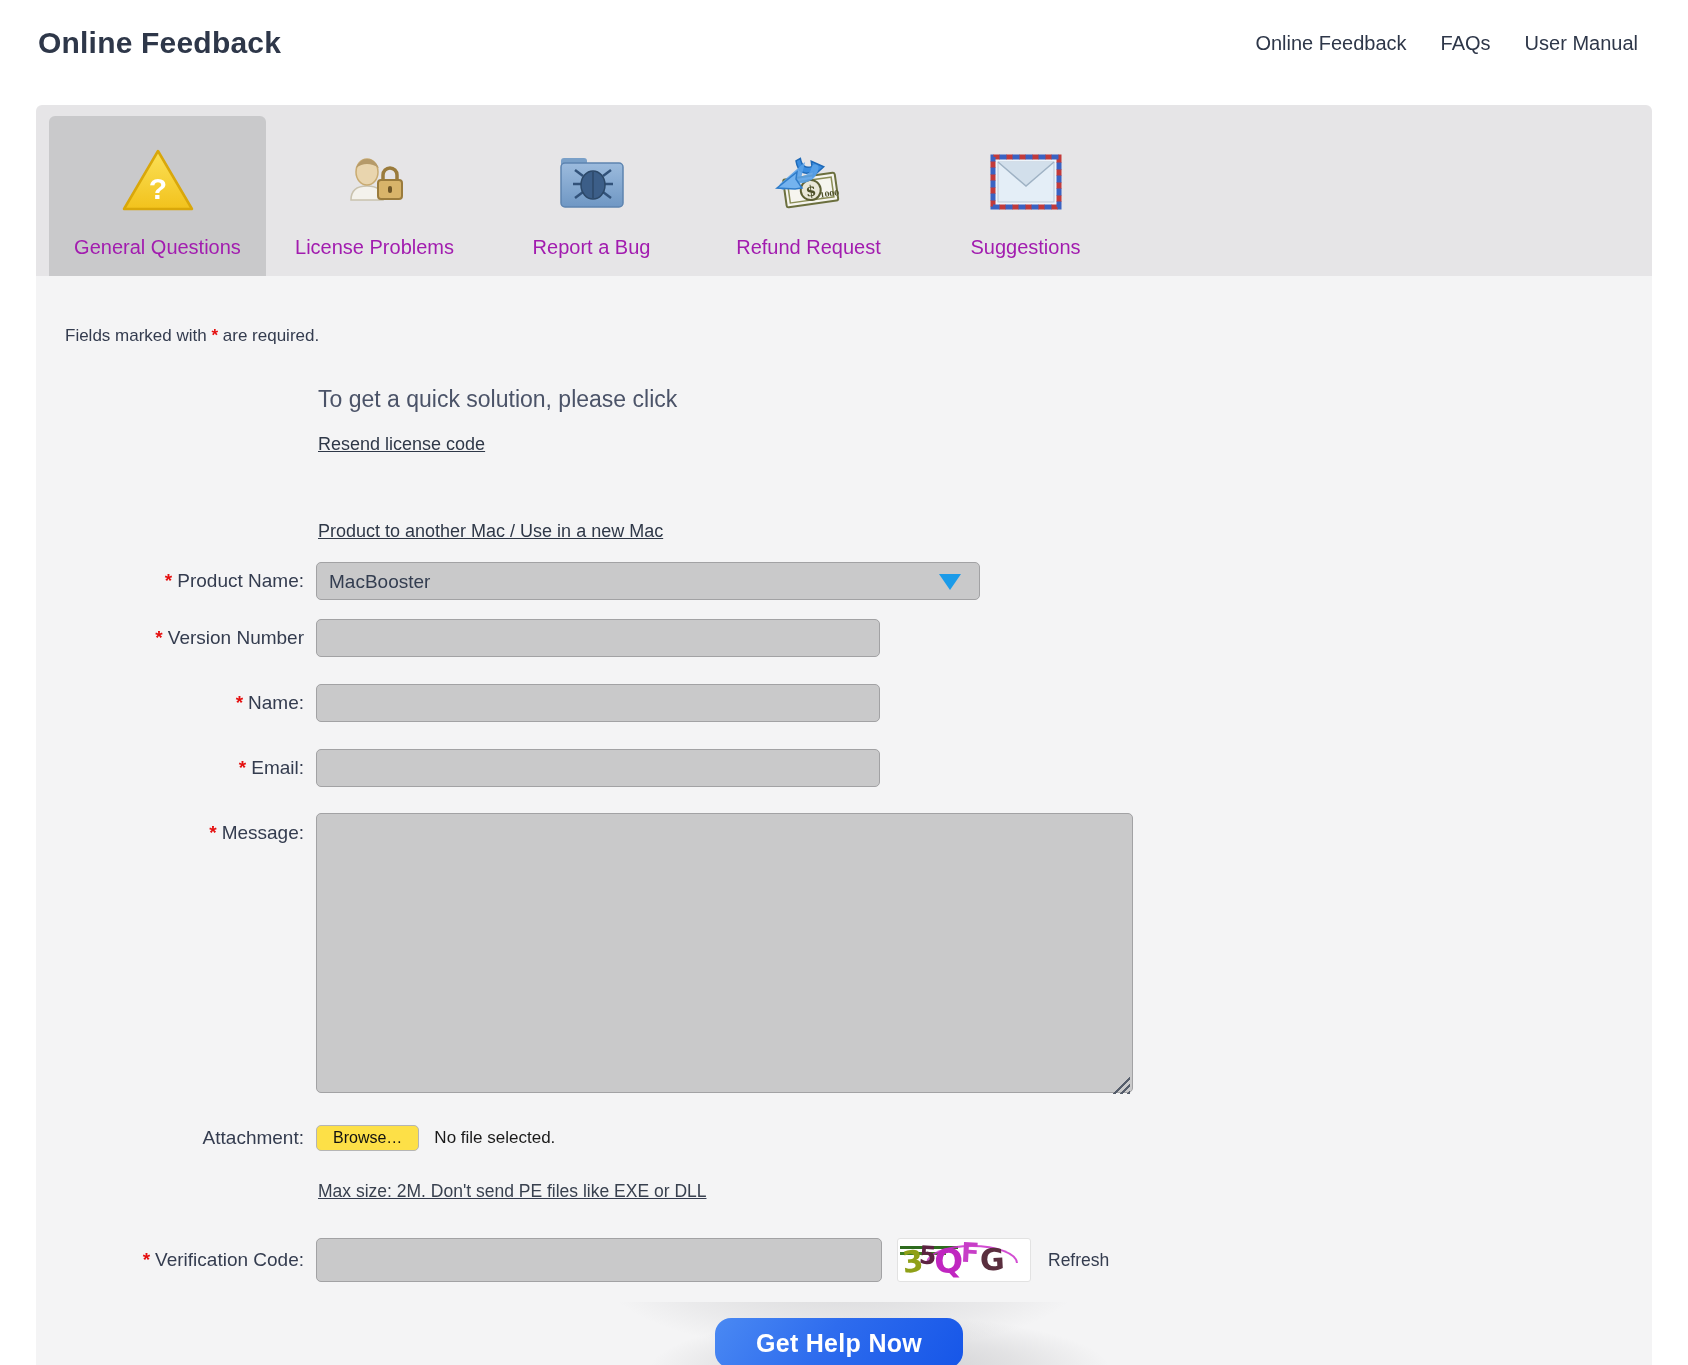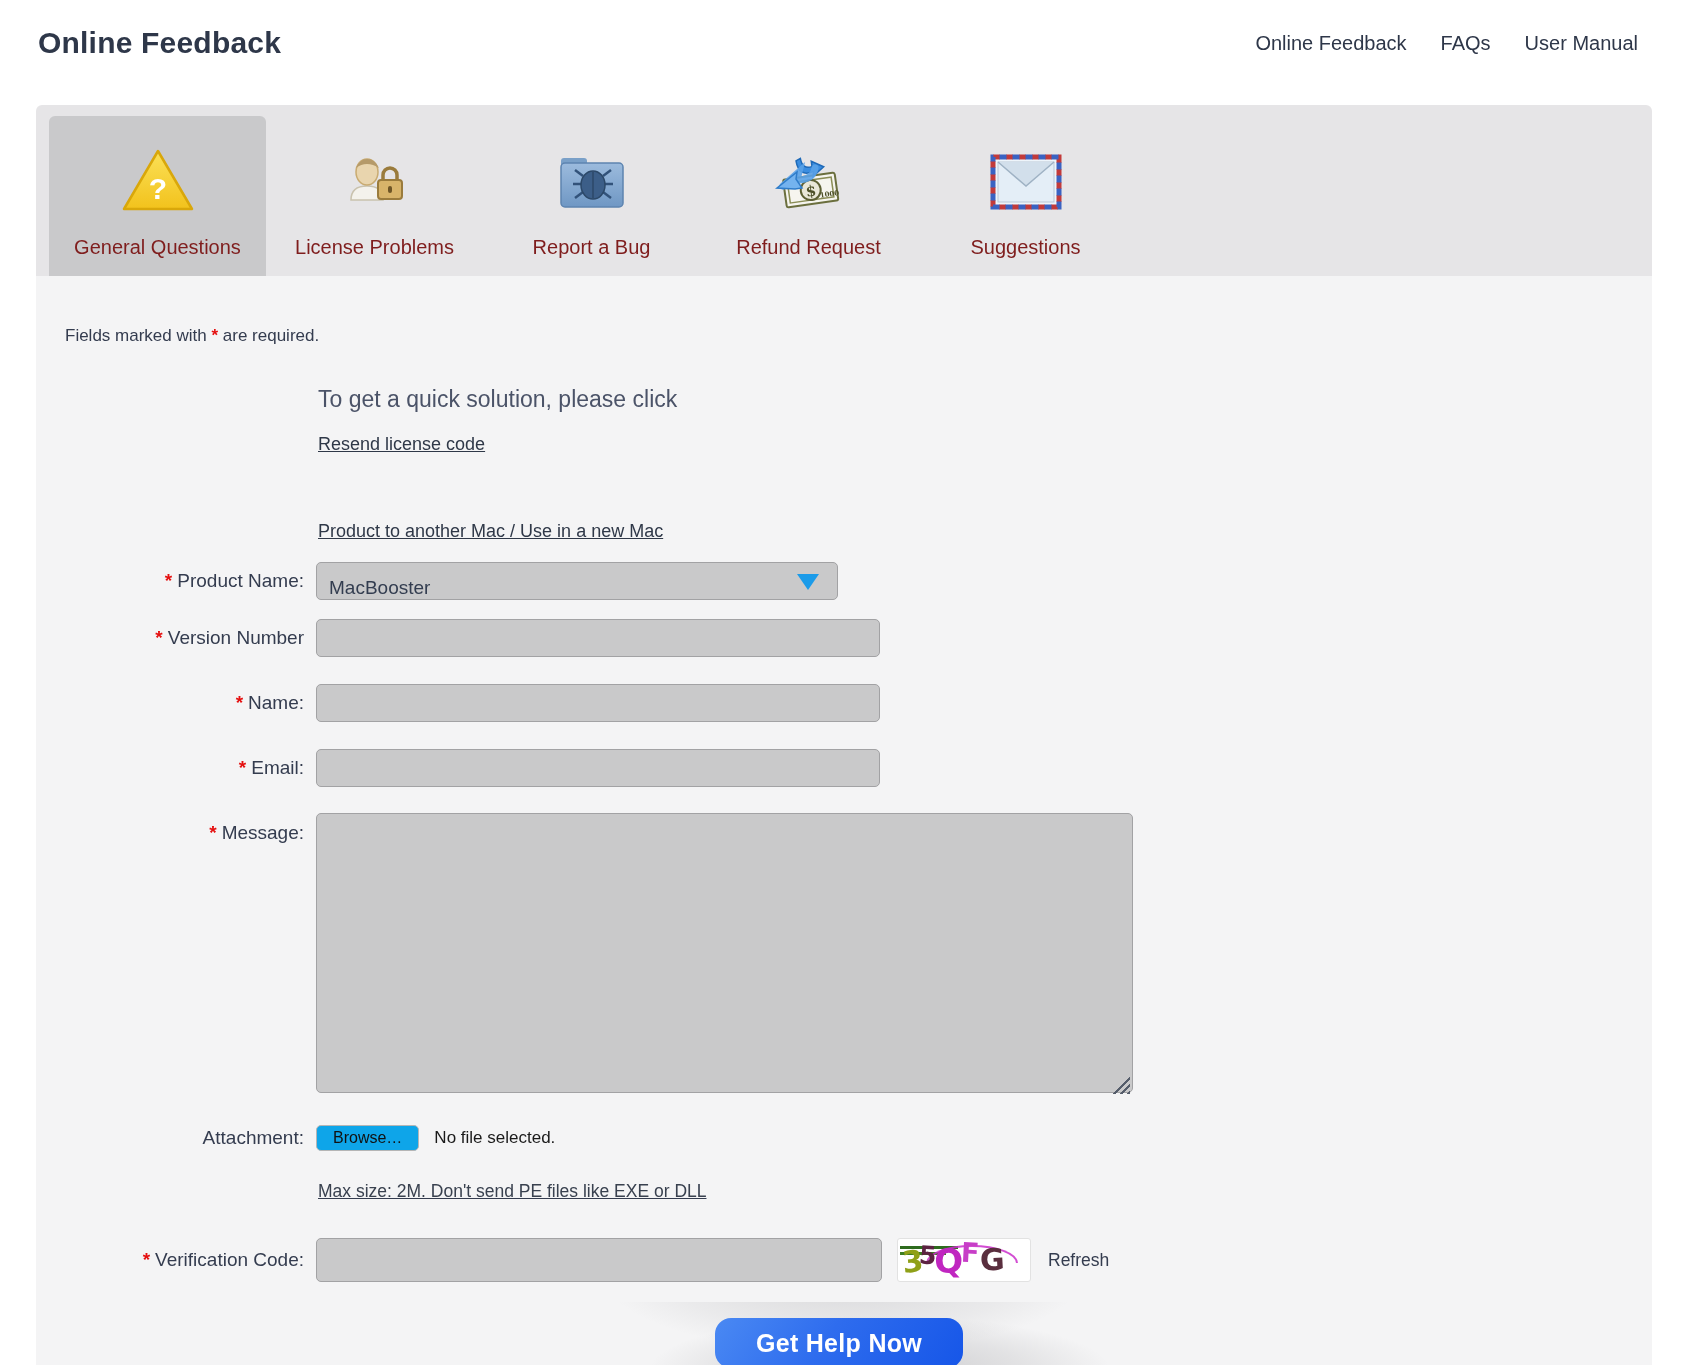--- a/index.html
+++ b/index.html
@@ -14,54 +14,54 @@
   .top-nav a { font-size:20px; color:#2e3749; text-decoration:none; cursor:pointer; }
 
   
   .main { position:relative; margin:45px 36px 0 36px; width:1616px; }
 
   
   .tabbar { height:171px; background:#e6e5e7; border-radius:6px 6px 0 0; display:flex; align-items:flex-end; padding-left:13px; }
   .tab { width:217px; height:160px; display:flex; flex-direction:column; align-items:center; justify-content:flex-end; padding-bottom:17px; cursor:pointer; }
   .tab.selected { background:#c9c9cb; border-radius:6px 6px 0 0; }
   .tab .icon-box { width:80px; height:80px; display:flex; align-items:center; justify-content:center; margin-bottom:14px; }
-  .tab-label { font-size:20px; color:#7f1d1d; white-space:nowrap; }
+  .tab-label { font-size:20px; color:#a21caf; white-space:nowrap; }
 
   
   .body-area { background:#f4f4f5; padding-top:50px; min-height:1030px; border-radius:0 0 4px 4px; position:relative; }
   .required-note { margin-left:29px; font-size:17px; color:#343c4f; }
   .required-note .req, .req { color:#e51010; font-weight:700; }
   .quick-heading { margin-left:282px; margin-top:40px; font-size:23px; color:#4b5368; }
   .links-row { margin-left:282px; margin-top:21px; display:flex; gap:66px;flex-direction:column; }
   .links-row a { font-size:18px; color:#2f3848; text-decoration:underline; cursor:pointer; }
 
   .form-rows { margin-top:20px; }
   .row { display:flex; align-items:center; }
   .label-col { width:280px; text-align:right; padding-right:12px; font-size:19px; color:#343c4f; white-space:nowrap; }
   .label-col .req { margin-right:5px; }
 
   .gfield { background:#c9c9ca; border:1px solid #a2a2a4; border-radius:5px; height:38px; font-size:19px; color:#333d50; }
   input.gfield { width:564px; padding:0 12px; outline:none; }
-  .select-box { position:relative; width:522px; display:flex; align-items:flex-end; padding:0 12px; cursor:pointer; }
+  .select-box { position:relative; width:664px; display:flex; align-items:flex-start; padding:8px 12px; cursor:pointer; }
   .select-caret { position:absolute; right:18px; top:11px; width:0; height:0; border-left:11px solid transparent; border-right:11px solid transparent; border-top:16px solid #1b9be9; }
 
   .row-product { margin-top:18px; }
   .row-version { margin-top:19px; }
   .row-name { margin-top:27px; }
   .row-email { margin-top:27px; }
   .row-message { margin-top:26px; align-items:flex-start; }
   .row-message .label-col { padding-top:9px; }
   textarea.gfield { width:817px; height:280px; resize:none; padding:8px 12px; outline:none; }
   .ta-wrap { position:relative; }
   .ta-handle { position:absolute; right:3px; bottom:3px; width:18px; height:18px;
     background:repeating-linear-gradient(135deg, transparent 0 3px, #555d6b 3px 5px); 
     clip-path:polygon(100% 0, 100% 100%, 0 100%); pointer-events:none; }
 
   .row-attachment { margin-top:28px; }
-  .browse-btn { background:#0ea5e9; border:1px solid #b5b5b5; border-radius:5px; padding:3px 16px; font-size:16px; color:#111; cursor:pointer; font-family:"Liberation Sans",sans-serif; }
+  .browse-btn { background:#fde047; border:1px solid #b5b5b5; border-radius:5px; padding:3px 16px; font-size:16px; color:#111; cursor:pointer; font-family:"Liberation Sans",sans-serif; }
   .file-status { margin-left:15px; font-size:17px; color:#1a1a1a; }
   .row-hint { margin-top:30px;text-decoration:underline; }
   .hint-text { margin-left:282px; font-size:17.5px; color:#39414f; }
 
   .row-verify { margin-top:36px; }
   input.verify-input { width:566px; height:44px; }
   .captcha-box { position:relative; margin-left:15px; width:134px; height:44px; background:#fff; border:1px solid #e2e2e2; border-radius:3px; overflow:hidden; cursor:pointer; }
   .captcha-chars { position:absolute; left:4px; top:2px; width:100%; display:flex; align-items:center; }
   .cap { font-family:"DejaVu Sans", sans-serif; font-weight:700; line-height:1; }
   .cap1 { color:#8fa018; font-size:30px; transform:rotate(-6deg) translateY(4px); }

